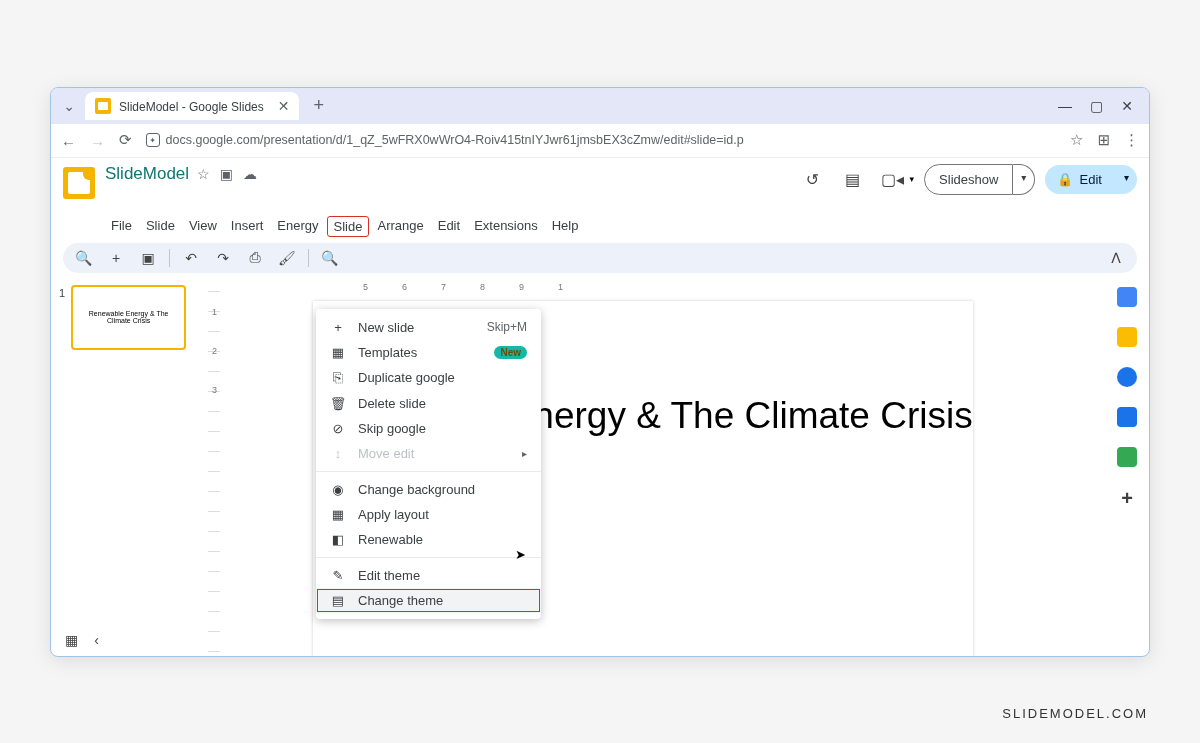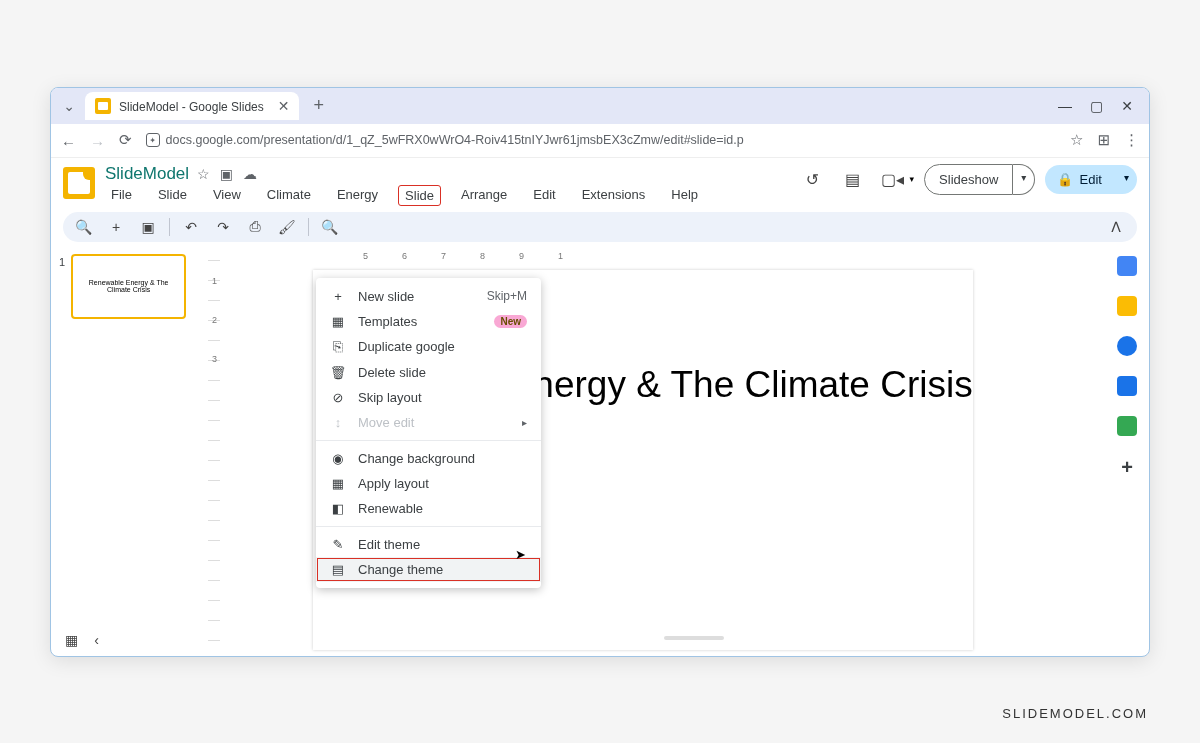--- a/index.html
+++ b/index.html
@@ -21,21 +21,21 @@
 .siteicon { width: 14px; height: 14px; border: 1px solid #5f6368; border-radius: 3px; font-size: 8px; display: flex; align-items: center; justify-content: center; }
 .addr-right { display: flex; gap: 14px; color: #5f6368; font-size: 15px; }
 .apphdr { display: flex; align-items: flex-start; padding: 6px 12px 0; gap: 10px; }
 .applogo { width: 32px; height: 32px; background: #f4b400; border-radius: 3px; position: relative; margin-top: 3px; flex-shrink: 0; }
 .applogo::after { content: ''; position: absolute; inset: 5px; background: #fff; border-radius: 2px; }
 .applogo::before { content: ''; position: absolute; top: 5px; right: 4px; width: 8px; height: 8px; background: #f4b400; border-bottom-left-radius: 6px; z-index: 1; }
 .titlearea { display: flex; flex-direction: column; gap: 1px; }
 .titlerow { display: flex; align-items: center; gap: 8px; }
 .doctitle { font-size: 17px; color: #0f766e; }
 .titleicons { display: flex; gap: 10px; color: #5f6368; font-size: 14px; }
-.menubar { display: flex; gap: 14px; font-size: 13px; color: #3c4043; }
+.menubar { display: flex; gap: 2px; font-size: 13px; color: #3c4043; margin-top: 31px; }
 .menuitem { padding: 2px 6px; border-radius: 3px; }
 .menuitem.active { border: 1.5px solid #d93025; }
 .hdrright { margin-left: auto; display: flex; align-items: center; gap: 10px; }
 .iconbtn { width: 30px; height: 30px; display: flex; align-items: center; justify-content: center; color: #444; font-size: 16px; }
 .camwrap { display: flex; align-items: center; gap: 2px; }
 .slideshowbtn { border: 1px solid #747775; border-radius: 18px 0 0 18px; padding: 7px 14px; font-size: 13px; color: #3c4043; }
 .slideshowdrop { border: 1px solid #747775; border-left: none; border-radius: 0 18px 18px 0; padding: 7px 8px; font-size: 10px; color: #3c4043; }
 .sharebtn { background: #c2e7ff; border-radius: 18px 0 0 18px; padding: 7px 14px 7px 12px; font-size: 13px; color: #001d35; display: flex; align-items: center; gap: 6px; }
 .sharedrop { background: #c2e7ff; border-radius: 0 18px 18px 0; padding: 7px 8px; font-size: 10px; color: #001d35; }
 .toolbar { margin: 6px 12px 0; background: #edf2fa; border-radius: 22px; padding: 4px 10px; display: flex; align-items: center; gap: 10px; }
@@ -55,21 +55,21 @@
 .canvas { position: absolute; top: 22px; left: 90px; width: 660px; height: 380px; background: #fff; box-shadow: 0 0 3px rgba(0,0,0,0.2); display: flex; align-items: flex-start; justify-content: center; }
 .slide-title { font-size: 37px; color: #000; text-align: center; margin-top: 92px; line-height: 1.25; }
 .dropdown { position: absolute; top: 30px; left: 265px; width: 225px; background: #fff; border-radius: 4px; box-shadow: 0 2px 10px rgba(0,0,0,0.25); padding: 6px 0; z-index: 100; font-size: 13px; color: #3c4043; }
 .dd-item { display: flex; align-items: center; padding: 5px 14px; gap: 12px; position: relative; }
 .dd-item.disabled { color: #bdc1c6; }
 .dd-item.hover { background: #f1f3f4; }
 .dd-item.redbox { outline: 1.5px solid #d93025; outline-offset: -2px; }
 .dd-icon { width: 16px; text-align: center; font-size: 13px; }
 .dd-label { flex: 1; }
 .dd-short { font-size: 12px; color: #5f6368; }
-.dd-new { background: #f9a8d4; color: #684e00; font-size: 10px; padding: 1px 6px; border-radius: 8px; font-weight: bold; }
+.dd-new { background: #14b8a6; color: #684e00; font-size: 10px; padding: 1px 6px; border-radius: 8px; font-weight: bold; }
 .dd-arrow { font-size: 10px; color: #5f6368; }
 .dd-sep { height: 1px; background: #e8eaed; margin: 5px 0; }
 .sidepanel { width: 44px; display: flex; flex-direction: column; align-items: center; gap: 20px; padding-top: 8px; }
 .spicon { width: 20px; height: 20px; border-radius: 4px; }
 .sp-cal { background: #4285f4; }
 .sp-keep { background: #fbbc04; }
 .sp-tasks { background: #1a73e8; border-radius: 50%; }
 .sp-contacts { background: #1a73e8; }
 .sp-maps { background: #34a853; }
 .sp-plus { color: #3c4043; font-size: 20px; font-weight: bold; }
@@ -123,21 +123,21 @@
         <div class="titleicons">
           <span>☆</span>
           <span>▣</span>
           <span>☁</span>
         </div>
       </div>
       <div class="menubar">
         <span class="menuitem">File</span>
         <span class="menuitem">Slide</span>
         <span class="menuitem">View</span>
-        <span class="menuitem">Climate</span>
+        <span class="menuitem">Insert</span>
         <span class="menuitem">Energy</span>
         <span class="menuitem active">Slide</span>
         <span class="menuitem">Arrange</span>
         <span class="menuitem">Edit</span>
         <span class="menuitem">Extensions</span>
         <span class="menuitem">Help</span>
       </div>
     </div>
     <div class="hdrright">
       <span class="iconbtn">↺</span>
@@ -230,21 +230,21 @@
       <div class="dd-item">
         <span class="dd-icon">⎘</span>
         <span class="dd-label">Duplicate google</span>
       </div>
       <div class="dd-item">
         <span class="dd-icon">🗑</span>
         <span class="dd-label">Delete slide</span>
       </div>
       <div class="dd-item">
         <span class="dd-icon">⊘</span>
-        <span class="dd-label">Skip layout</span>
+        <span class="dd-label">Skip google</span>
       </div>
       <div class="dd-item disabled">
         <span class="dd-icon">↕</span>
         <span class="dd-label">Move edit</span>
         <span class="dd-arrow">▸</span>
       </div>
       <div class="dd-sep"></div>
       <div class="dd-item">
         <span class="dd-icon">◉</span>
         <span class="dd-label">Change background</span>

